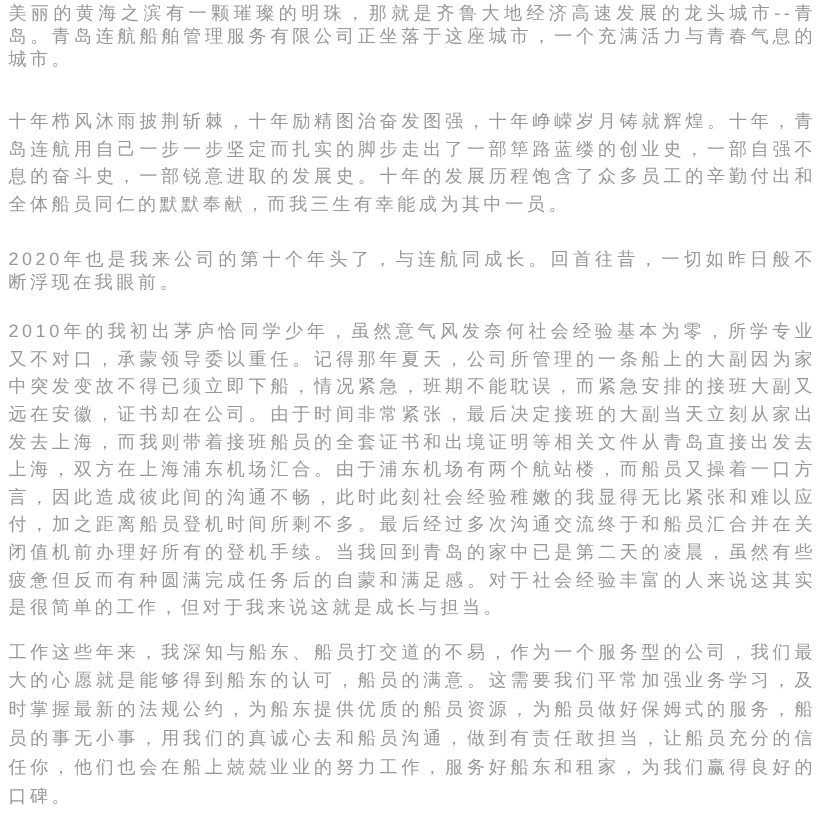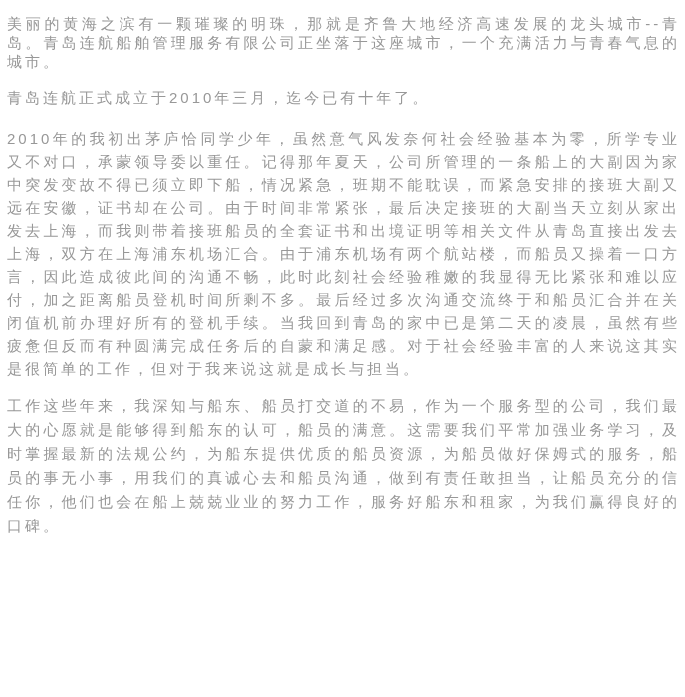--- a/index.html
+++ b/index.html
@@ -10,21 +10,21 @@
   body {
     width: 685px;
     height: 697px;
     overflow: hidden;
     font-family: "Liberation Sans", sans-serif;
   }
   .page {
     box-sizing: border-box;
     width: 685px;
     height: 697px;
-    padding: 14px 5px 0 7px;
+    padding: 2px 5px 0 7px;
     background: #ffffff;
     overflow: hidden;
   }
   .para {
     margin: 0;
     color: #989898;
     font-size: 15px;
     letter-spacing: 3px;
     text-align: justify;
     text-justify: inter-ideograph;
@@ -38,16 +38,17 @@
   .para-3 { margin-top: 31px; }
   .para-4 { margin-top: 25px; }
   .para-5 { margin-top: 20px; }
   .para-6 { margin-top: 14px; }
 </style>
 </head>
 <body>
 
 <div class="page">
   <p class="para lh-tight para-1">美丽的黄海之滨有一颗璀璨的明珠，那就是齐鲁大地经济高速发展的龙头城市--青岛。青岛连航船舶管理服务有限公司正坐落于这座城市，一个充满活力与青春气息的城市。</p>
-  <p class="para lh-tight para-2">青岛连航正式成立于2010年三月，迄今已有十年了。</p>
+  <p class="para lh-med para-3">十年栉风沐雨披荆斩棘，十年励精图治奋发图强，十年峥嵘岁月铸就辉煌。十年，青岛连航用自己一步一步坚定而扎实的脚步走出了一部筚路蓝缕的创业史，一部自强不息的奋斗史，一部锐意进取的发展史。十年的发展历程饱含了众多员工的辛勤付出和全体船员同仁的默默奉献，而我三生有幸能成为其中一员。</p>
+  <p class="para lh-tight para-4">2020年也是我来公司的第十个年头了，与连航同成长。回首往昔，一切如昨日般不断浮现在我眼前。</p>
   <p class="para lh-med para-5">2010年的我初出茅庐恰同学少年，虽然意气风发奈何社会经验基本为零，所学专业又不对口，承蒙领导委以重任。记得那年夏天，公司所管理的一条船上的大副因为家中突发变故不得已须立即下船，情况紧急，班期不能耽误，而紧急安排的接班大副又远在安徽，证书却在公司。由于时间非常紧张，最后决定接班的大副当天立刻从家出发去上海，而我则带着接班船员的全套证书和出境证明等相关文件从青岛直接出发去上海，双方在上海浦东机场汇合。由于浦东机场有两个航站楼，而船员又操着一口方言，因此造成彼此间的沟通不畅，此时此刻社会经验稚嫩的我显得无比紧张和难以应付，加之距离船员登机时间所剩不多。最后经过多次沟通交流终于和船员汇合并在关闭值机前办理好所有的登机手续。当我回到青岛的家中已是第二天的凌晨，虽然有些疲惫但反而有种圆满完成任务后的自蒙和满足感。对于社会经验丰富的人来说这其实是很简单的工作，但对于我来说这就是成长与担当。</p>
   <p class="para lh-loose para-6">工作这些年来，我深知与船东、船员打交道的不易，作为一个服务型的公司，我们最大的心愿就是能够得到船东的认可，船员的满意。这需要我们平常加强业务学习，及时掌握最新的法规公约，为船东提供优质的船员资源，为船员做好保姆式的服务，船员的事无小事，用我们的真诚心去和船员沟通，做到有责任敢担当，让船员充分的信任你，他们也会在船上兢兢业业的努力工作，服务好船东和租家，为我们赢得良好的口碑。</p>
 </div>
 
 </body></html>

